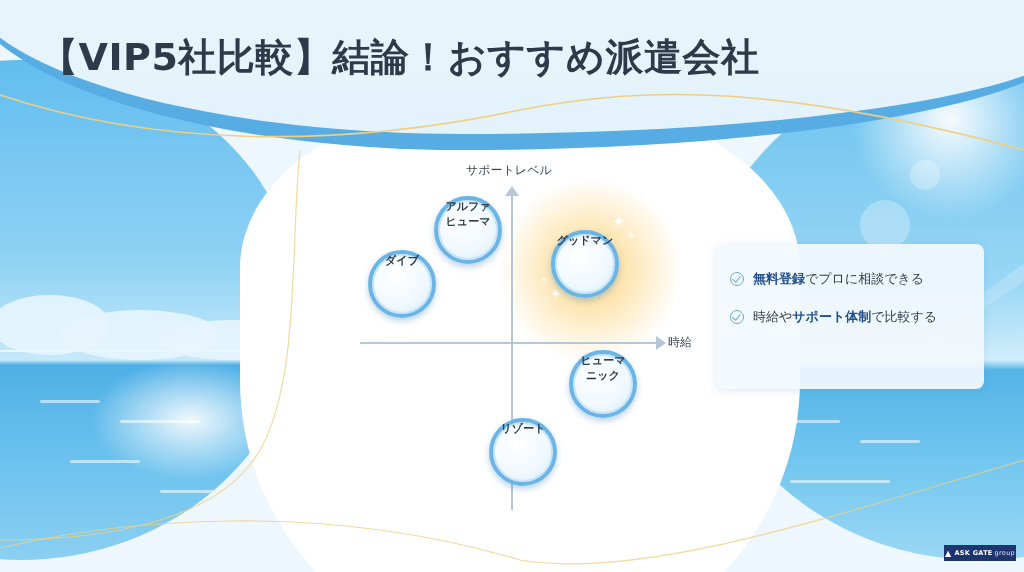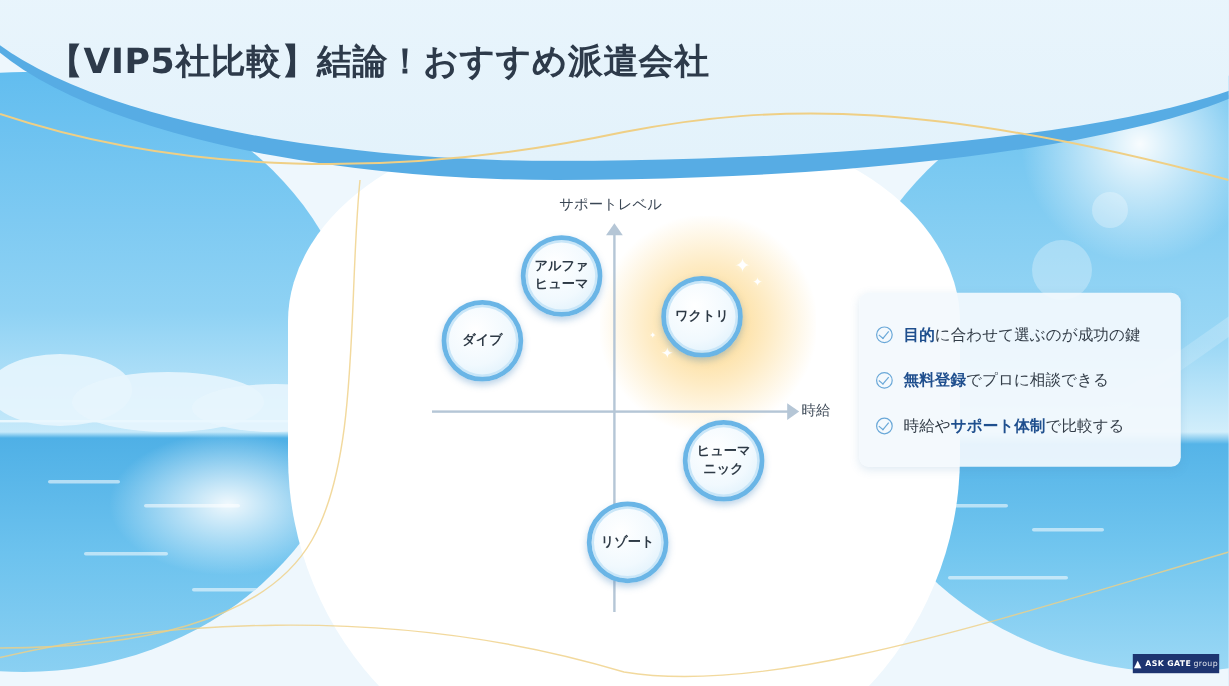--- a/index.html
+++ b/index.html
@@ -63,21 +63,21 @@
     position: absolute; left: -40px; top: -140px; width: 1120px; height: 290px;
     background: linear-gradient(180deg, #eef7fd 0%, #e3f2fb 100%);
     border-radius: 0 0 55% 45% / 0 0 40% 60%;
     border-bottom: 16px solid #57ace4;
   }
   .gold-line { position: absolute; pointer-events: none; }
 
   .title {
     position: absolute; left: 40px; top: 32px;
     font-family: "DejaVu Sans", sans-serif; font-weight: bold;
-    font-size: 29px; color: #2d3a4a; letter-spacing: 0.5px;
+    font-size: 38px; color: #2d3a4a; letter-spacing: 0.5px;
   }
 
   
   .axis-label { position: absolute; font-size: 12px; color: #3a4654; }
   .axis-y { position: absolute; left: 511px; top: 190px; width: 2px; height: 320px; background: #b5c6d6; }
   .axis-y-arrow {
     position: absolute; left: 505px; top: 186px; width: 0; height: 0;
     border-left: 7px solid transparent; border-right: 7px solid transparent; border-bottom: 10px solid #b5c6d6;
   }
   .axis-x { position: absolute; left: 360px; top: 342px; width: 300px; height: 2px; background: #b5c6d6; }
@@ -89,21 +89,21 @@
     position: absolute; left: 500px; top: 180px; width: 180px; height: 180px;
     background: radial-gradient(circle, rgba(252,206,110,.85) 0%, rgba(253,220,150,.55) 40%, rgba(255,240,210,0) 72%);
   }
   .sparkle { position: absolute; color: #ffffff; text-shadow: 0 0 4px #fff5d6; font-size: 14px; }
 
   .bubble {
     position: absolute; width: 68px; height: 68px; border-radius: 50%;
     background: radial-gradient(circle at 40% 35%, #ffffff 0%, #f1f9fe 55%, #d4ecfa 100%);
     border: 4px solid #6ab5e6;
     box-shadow: 0 3px 6px rgba(60,130,190,.35), inset 0 0 0 2px #c9e6f8;
-    display: flex; align-items: center; justify-content: center; text-align: center;
+    display: flex; justify-content: center; text-align: center;
     font-size: 11px; font-weight: bold; color: #2e3a46; line-height: 1.35;
     cursor: pointer;
   }
 
   
   .card {
     position: absolute; left: 716px; top: 244px; width: 268px; height: 145px;
     background: rgba(243,249,253,.92);
     border-radius: 8px;
     box-shadow: 0 2px 8px rgba(80,140,190,.18);
@@ -184,39 +184,33 @@
   <div class="bubble" style="left:434px;top:196px;">
     <span>
       <span>アルファ</span><br>
       <span>ヒューマ</span>
     </span>
   </div>
   <div class="bubble" style="left:368px;top:250px;">
     <span>ダイブ</span>
   </div>
   <div class="bubble" style="left:551px;top:230px;">
-    <span>ワクトリ</span>
+    <span>グッドマン</span>
   </div>
   <div class="bubble" style="left:569px;top:350px;">
     <span>
       <span>ヒューマ</span><br>
       <span>ニック</span>
     </span>
   </div>
   <div class="bubble" style="left:489px;top:418px;">
     <span>リゾート</span>
   </div>
 
   <div class="card">
-    <div class="card-item">
-      <span class="check"></span>
-      <span></span>
-        <span class="hl">目的</span>
-        <span>に合わせて選ぶのが成功の鍵</span>
-    </div>
     <div class="card-item">
       <span class="check"></span>
       <span></span>
         <span class="hl">無料登録</span>
         <span>でプロに相談できる</span>
     </div>
     <div class="card-item">
       <span class="check"></span>
       <span>時給や</span>
         <span class="hl">サポート体制</span>

